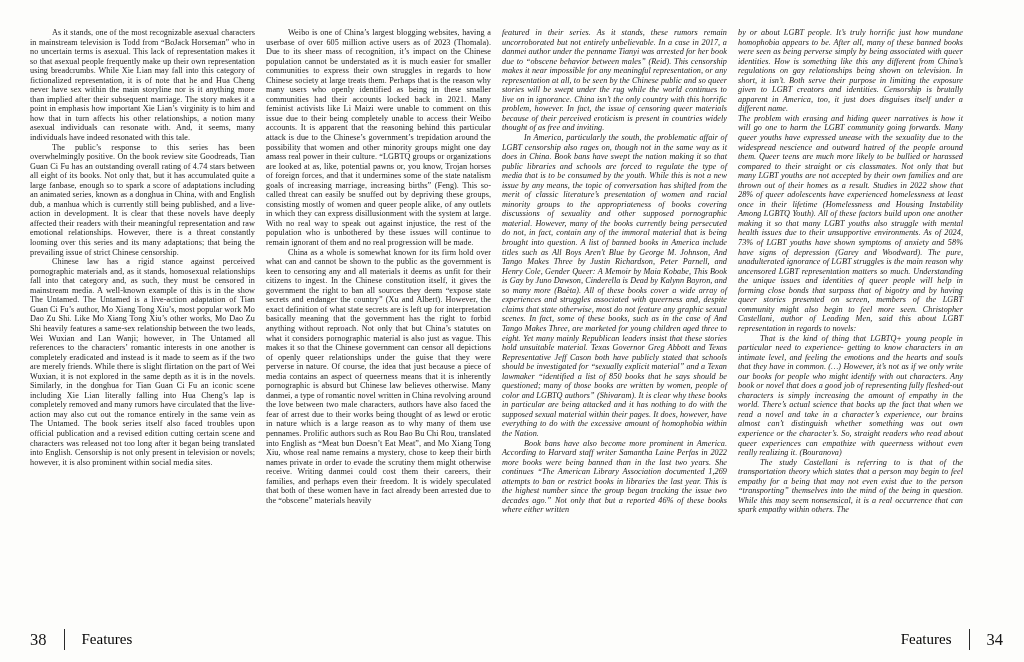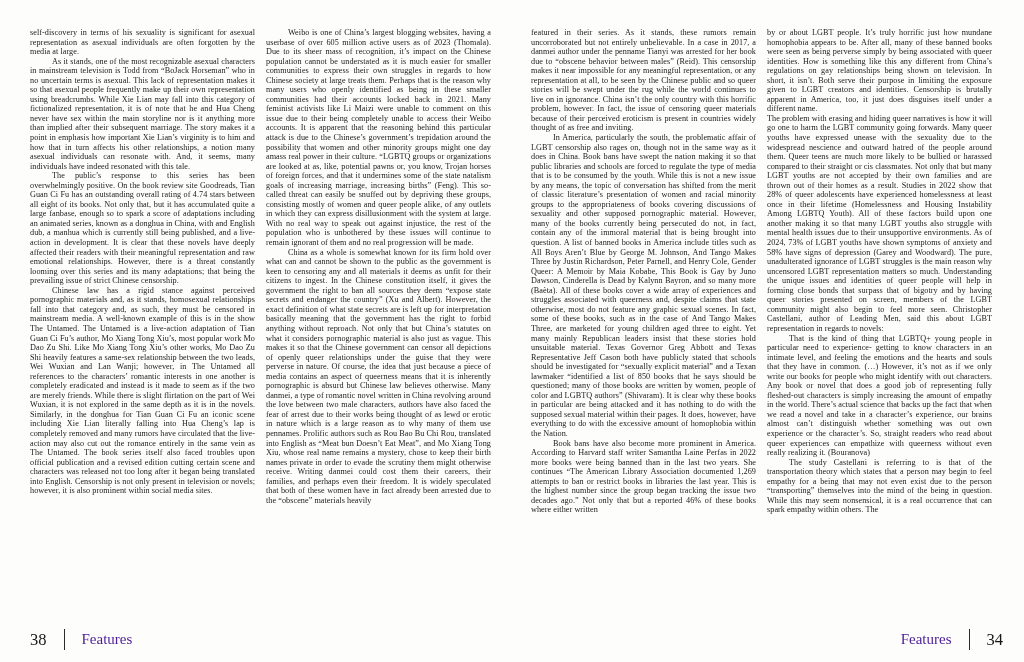--- a/index.html
+++ b/index.html
@@ -7,52 +7,51 @@
   body {
     width: 1024px; height: 662px;
     background: #fdfdfb;
     font-family: "Liberation Serif", serif;
     color: #1b1b1b;
     overflow: hidden;
   }
   .spread { position: relative; width: 1024px; height: 662px; }
   .page { position: absolute; top: 28px; }
   .page-left  { left: 30px;  width: 462px; }
-  .page-right { left: 531px; width: 472px; }
+  .page-right { left: 502px; width: 472px; font-style: italic; }
   .columns { display: flex; gap: 11px; }
   .col {
     width: 225px;
     font-size: 8.2px;
     line-height: 9.55px;
     text-align: justify;
     text-justify: inter-word;
     letter-spacing: 0.05px;
     hyphens: auto;
   }
   .col p.para { margin: 0; }
   .col p.indent { text-indent: 22px; }
   .footer {
     position: absolute; bottom: 12px;
     display: flex; align-items: center; gap: 17px;
   }
   .footer-left { left: 30px; }
   .footer-right { right: 21px; }
   .footer .pgnum { font-size: 16.5px; color: #161616; }
   .footer .rule { width: 1px; height: 21px; background: #2a2a2a; }
-  .footer .section { font-size: 15px; color: #4c1d95; }
+  .footer .section { font-size: 15px; color: #000000; }
 </style>
 </head>
 <body>
 
 <div class="spread">
 
   <div class="page page-left">
     <div class="columns">
       <div class="col">
-          <p class="para">self-discovery in terms of his sexuality is significant for asexual representation as asexual individuals are often forgotten by the media at large.</p>
           <p class="para indent">As it stands, one of the most recognizable asexual characters in mainstream television is Todd from “BoJack Horseman” who in no uncertain terms is asexual.  This lack of representation makes it so that asexual people frequently make up their own representation using breadcrumbs. While Xie Lian may fall into this category of fictionalized representation, it is of note that he and Hua Cheng never have sex within the main storyline nor is it anything more than implied after their subsequent marriage. The story makes it a point in emphasis how important Xie Lian’s virginity is to him and how that in turn affects his other relationships, a notion many asexual individuals can resonate with. And, it seems, many individuals have indeed resonated with this tale.</p>
           <p class="para indent">The public’s response to this series has been overwhelmingly positive. On the book review site Goodreads, Tian Guan Ci Fu has an outstanding overall rating of 4.74 stars between all eight of its books. Not only that, but it has accumulated quite a large fanbase, enough so to spark a score of adaptations including an animated series, known as a donghua in China, with and English dub, a manhua which is currently still being published, and a live-action in development. It is clear that these novels have deeply affected their readers with their meaningful representation and raw emotional relationships. However, there is a threat constantly looming over this series and its many adaptations; that being the prevailing issue of strict Chinese censorship.</p>
           <p class="para indent">Chinese law has a rigid stance against perceived pornographic materials and, as it stands, homosexual relationships fall into that category and, as such, they must be censored in mainstream media. A well-known example of this is in the show The Untamed. The Untamed is a live-action adaptation of Tian Guan Ci Fu’s author, Mo Xiang Tong Xiu’s, most popular work Mo Dao Zu Shi. Like Mo Xiang Tong Xiu’s other works, Mo Dao Zu Shi heavily features a same-sex relationship between the two leads, Wei Wuxian and Lan Wanji; however, in The Untamed all references to the characters’ romantic interests in one another is completely eradicated and instead is it made to seem as if the two are merely friends. While there is slight flirtation on the part of Wei Wuxian, it is not explored in the same depth as it is in the novels. Similarly, in the donghua for Tian Guan Ci Fu an iconic scene including Xie Lian literally falling into Hua Cheng’s lap is completely removed and many rumors have circulated that the live-action may also cut out the romance entirely in the same vein as The Untamed. The book series itself also faced troubles upon official publication and a revised edition cutting certain scene and characters was released not too long after it began being translated into English. Censorship is not only present in television or novels; however, it is also prominent within social media sites.</p>
         </div>
       <div class="col">
           <p class="para indent">Weibo is one of China’s largest blogging websites, having a userbase of over 605 million active users as of 2023 (Thomala). Due to its sheer mass of recognition, it’s impact on the Chinese population cannot be understated as it is much easier for smaller communities to express their own struggles in regards to how Chinese society at large treats them. Perhaps that is the reason why many users who openly identified as being in these smaller communities had their accounts locked back in 2021. Many feminist activists like Li Maizi were unable to comment on this issue due to their being completely unable to access their Weibo accounts. It is apparent that the reasoning behind this particular attack is due to the Chinese’s government’s trepidation around the possibility that women and other minority groups might one day amass real power in their culture. “LGBTQ groups or organizations are looked at as, like, potential pawns or, you know, Trojan horses of foreign forces, and that it undermines some of the state natalism goals of increasing marriage, increasing births” (Feng). This so-called threat can easily be snuffed out by depriving these groups, consisting mostly of women and queer people alike, of any outlets in which they can express disillusionment with the system at large. With no real way to speak out against injustice, the rest of the population who is unbothered by these issues will continue to remain ignorant of them and no real progression will be made.</p>
           <p class="para indent">China as a whole is somewhat known for its firm hold over what can and cannot be shown to the public as the government is keen to censoring any and all materials it deems as unfit for their citizens to ingest. In the Chinese constitution itself, it gives the government the right to ban all sources they deem “expose state secrets and endanger the country” (Xu and Albert). However, the exact definition of what state secrets are is left up for interpretation basically meaning that the government has the right to forbid anything without reproach. Not only that but China’s statutes on what it considers pornographic material is also just as vague. This makes it so that the Chinese government can censor all depictions of openly queer relationships under the guise that they were perverse in nature. Of course, the idea that just because a piece of media contains an aspect of queerness means that it is inherently pornographic is absurd but Chinese law believes otherwise. Many danmei, a type of romantic novel written in China revolving around the love between two male characters, authors have also faced the fear of arrest due to their works being thought of as lewd or erotic in nature which is a large reason as to why many of them use pennames. Prolific authors such as Rou Bao Bu Chi Rou, translated into English as “Meat bun Doesn’t Eat Meat”, and Mo Xiang Tong Xiu, whose real name remains a mystery, chose to keep their birth names private in order to evade the scrutiny them might otherwise receive. Writing danmei could cost them their careers, their families, and perhaps even their freedom. It is widely speculated that both of these women have in fact already been arrested due to the “obscene” materials heavily</p>
         </div>
     </div>
   </div>

